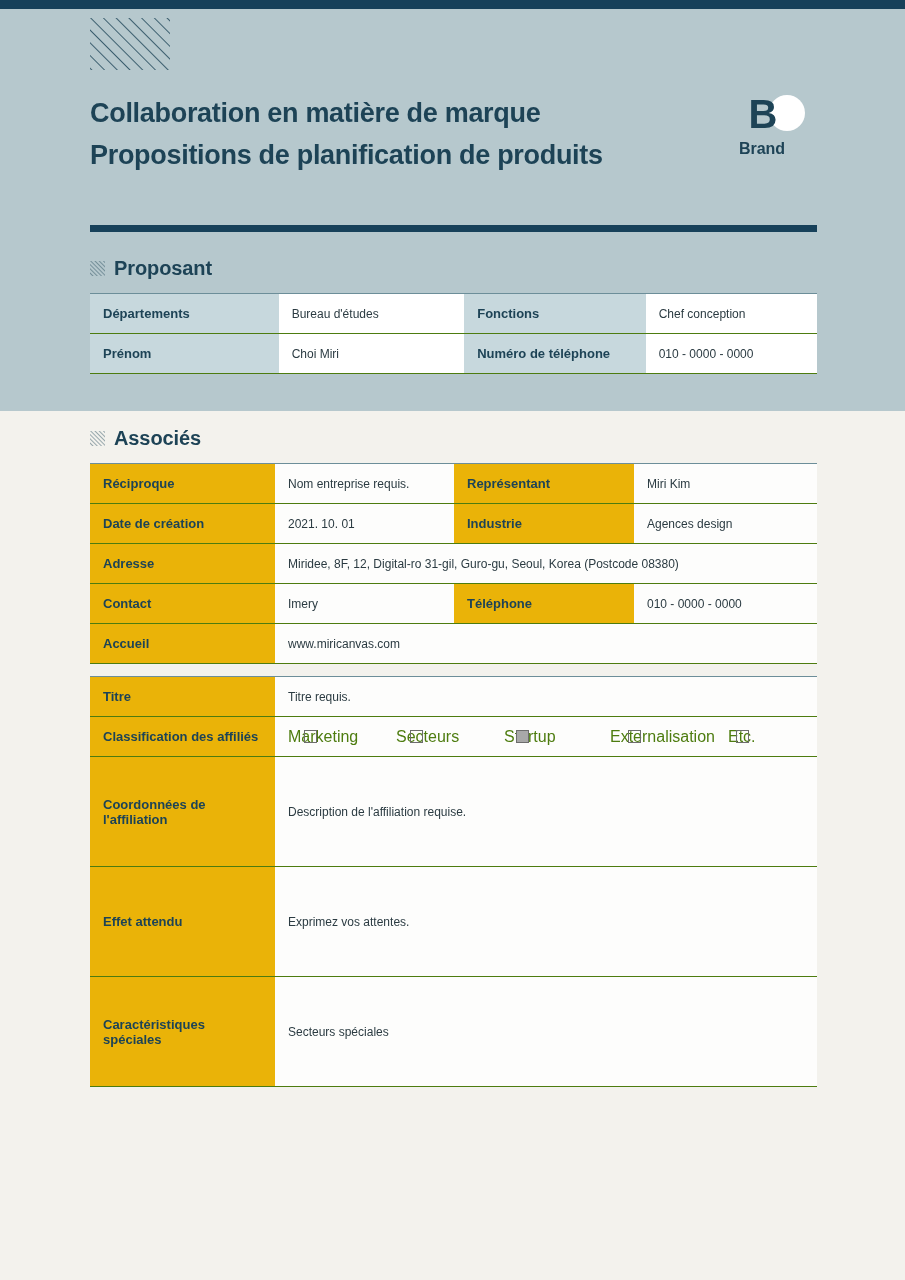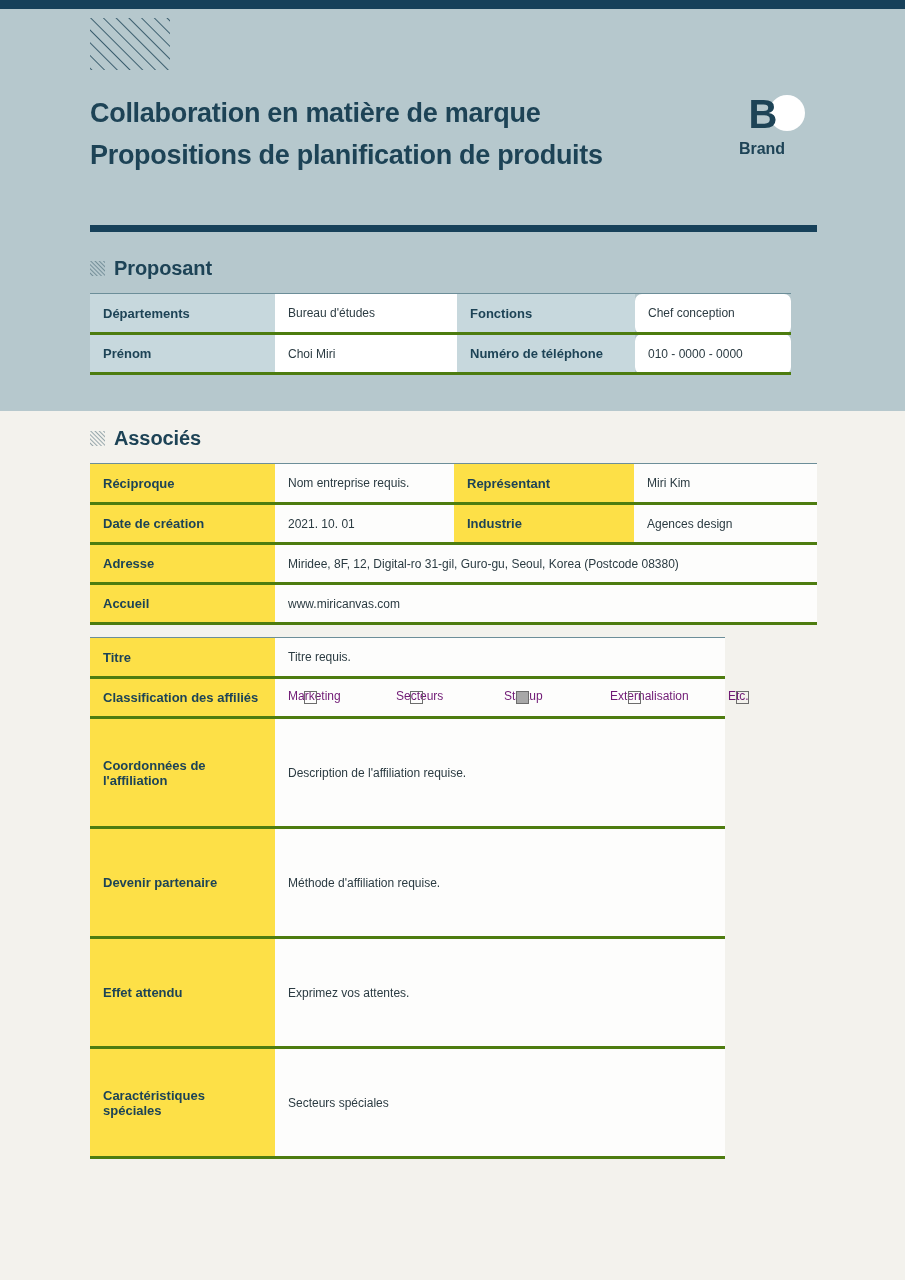--- a/index.html
+++ b/index.html
@@ -145,73 +145,73 @@
   }
   .section-title {
     font-size: 20px;
     font-weight: bold;
     color: #1d4356;
     letter-spacing: -0.1px;
   }
 
   
   .tbl {
-    width: 635px;
+    width: 727px;
     border-collapse: collapse;
     table-layout: fixed;
   }
   .tbl td {
     border-top: 1px solid #6c8e99;
-    border-bottom: 3px solid #4d7c0f;
+    border-bottom: 1px solid #4d7c0f;
     vertical-align: middle;
     padding: 0 13px;
     font-size: 12px;
     color: #2b3b42;
     background: #ffffff;
     height: 40px;
   }
   .tbl td.lbl {
     background: #c7d8dd;
     font-size: 13px;
     font-weight: bold;
     color: #1d4356;
   }
   .section-associes .tbl td.lbl {
-    background: #fde047;
+    background: #eab308;
   }
   .section-associes .tbl td {
     background: #fdfdfc;
   }
 
   .w-lbl1 { width: 185px; }
   .w-val1 { width: 182px; }
   .w-lbl2 { width: 178px; }
-  .w-val2 { width: 156px; border-radius: 7px; }
+  .w-val2 { width: 168px; }
 
   
   .a-lbl  { width: 185px; }
   .a-val  { width: 179px; }
   .a-lbl2 { width: 180px; }
   .a-val2 { width: 183px; }
 
   .tall td { height: 110px; vertical-align: middle; }
   .tall td.lbl { vertical-align: middle; }
   .tall td.val { vertical-align: middle; }
 
   .val-center { text-align: left; padding-left: 20px; }
 
   
   .chk-row {
     position: relative;
     height: 18px;
   }
   .chk-item {
     position: absolute;
-    font-size: 12px;
-    color: #701a75;
+    font-size: 16px;
+    color: #4d7c0f;
     white-space: nowrap;
     top: 0;
   }
   .chk-box {
     position: absolute;
     width: 13px;
     height: 13px;
     border: 1px solid #6d6d6d;
     background: transparent;
     top: 2px;
@@ -312,20 +312,26 @@
         <td class="lbl a-lbl">Date de création</td>
         <td class="val a-val val-center">2021. 10. 01</td>
         <td class="lbl a-lbl2">Industrie</td>
         <td class="val a-val2">Agences design</td>
       </tr>
       <tr>
         <td class="lbl a-lbl">Adresse</td>
         <td class="val" colspan="3">Miridee, 8F, 12, Digital-ro 31-gil, Guro-gu, Seoul, Korea (Postcode 08380)</td>
       </tr>
       <tr>
+        <td class="lbl a-lbl">Contact</td>
+        <td class="val a-val">Imery</td>
+        <td class="lbl a-lbl2">Téléphone</td>
+        <td class="val a-val2">010 - 0000 - 0000</td>
+      </tr>
+      <tr>
         <td class="lbl a-lbl">Accueil</td>
         <td class="val" colspan="3">www.miricanvas.com</td>
       </tr>
     </tbody>
       </table>
 
     <div class="gap-block"></div>
 
     <table class="tbl">
       <tbody>
@@ -354,24 +360,20 @@
             <span class="chk-box" style="left:448px"></span>
           </div>
         </td>
       </tr>
 
       <tr class="tall">
         <td class="lbl a-lbl">Coordonnées de l'affiliation</td>
         <td class="val" colspan="3">Description de l'affiliation requise.</td>
       </tr>
       <tr class="tall">
-        <td class="lbl a-lbl">Devenir partenaire</td>
-        <td class="val" colspan="3">Méthode d'affiliation requise.</td>
-      </tr>
-      <tr class="tall">
         <td class="lbl a-lbl">Effet attendu</td>
         <td class="val" colspan="3">Exprimez vos attentes.</td>
       </tr>
       <tr class="tall">
         <td class="lbl a-lbl">Caractéristiques spéciales</td>
         <td class="val" colspan="3">Secteurs spéciales</td>
       </tr>
     </tbody>
       </table>
   </div>

